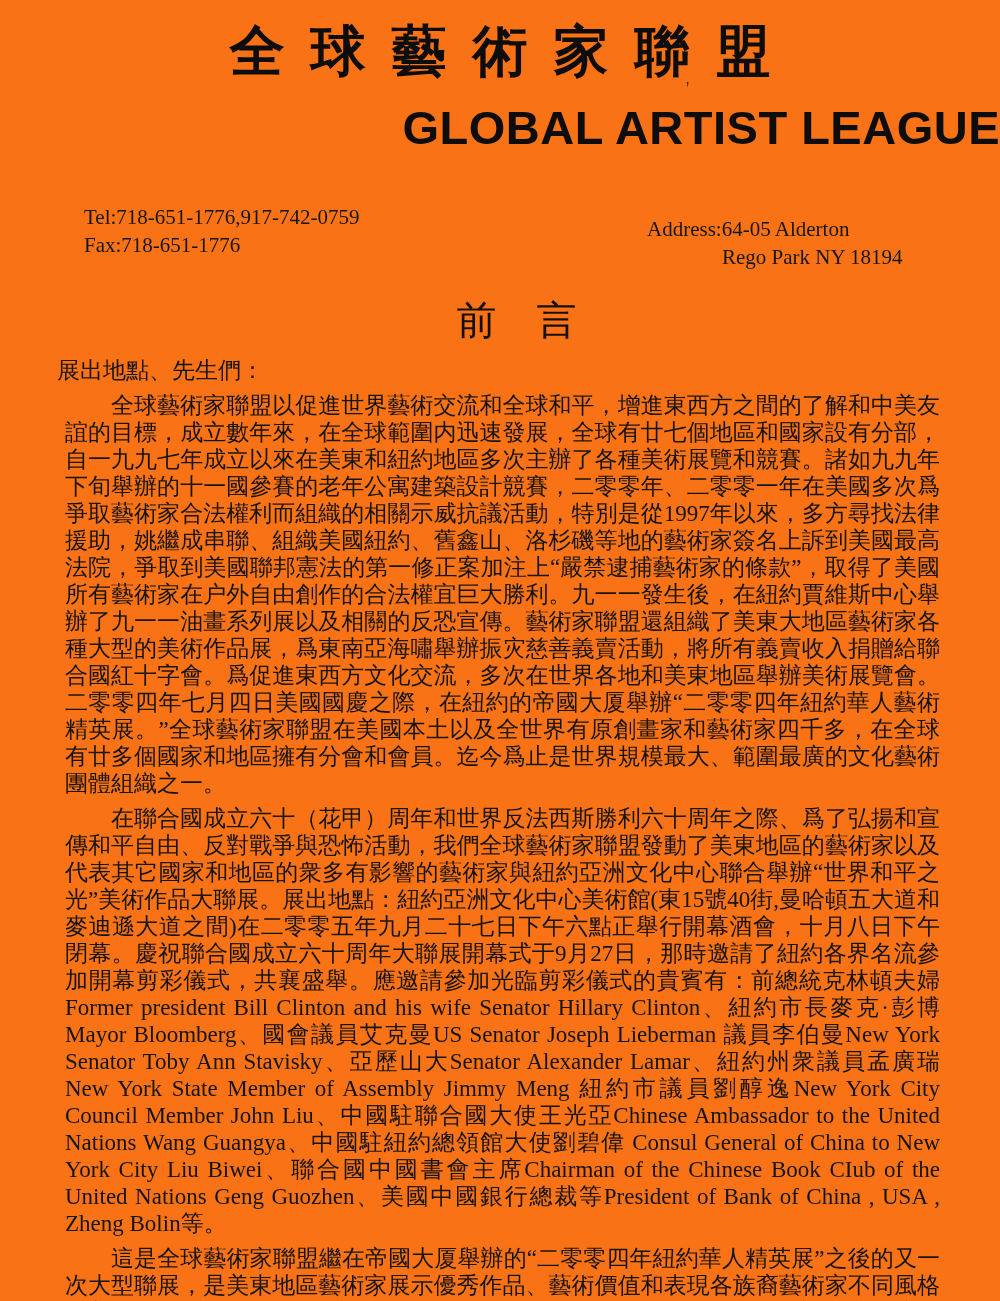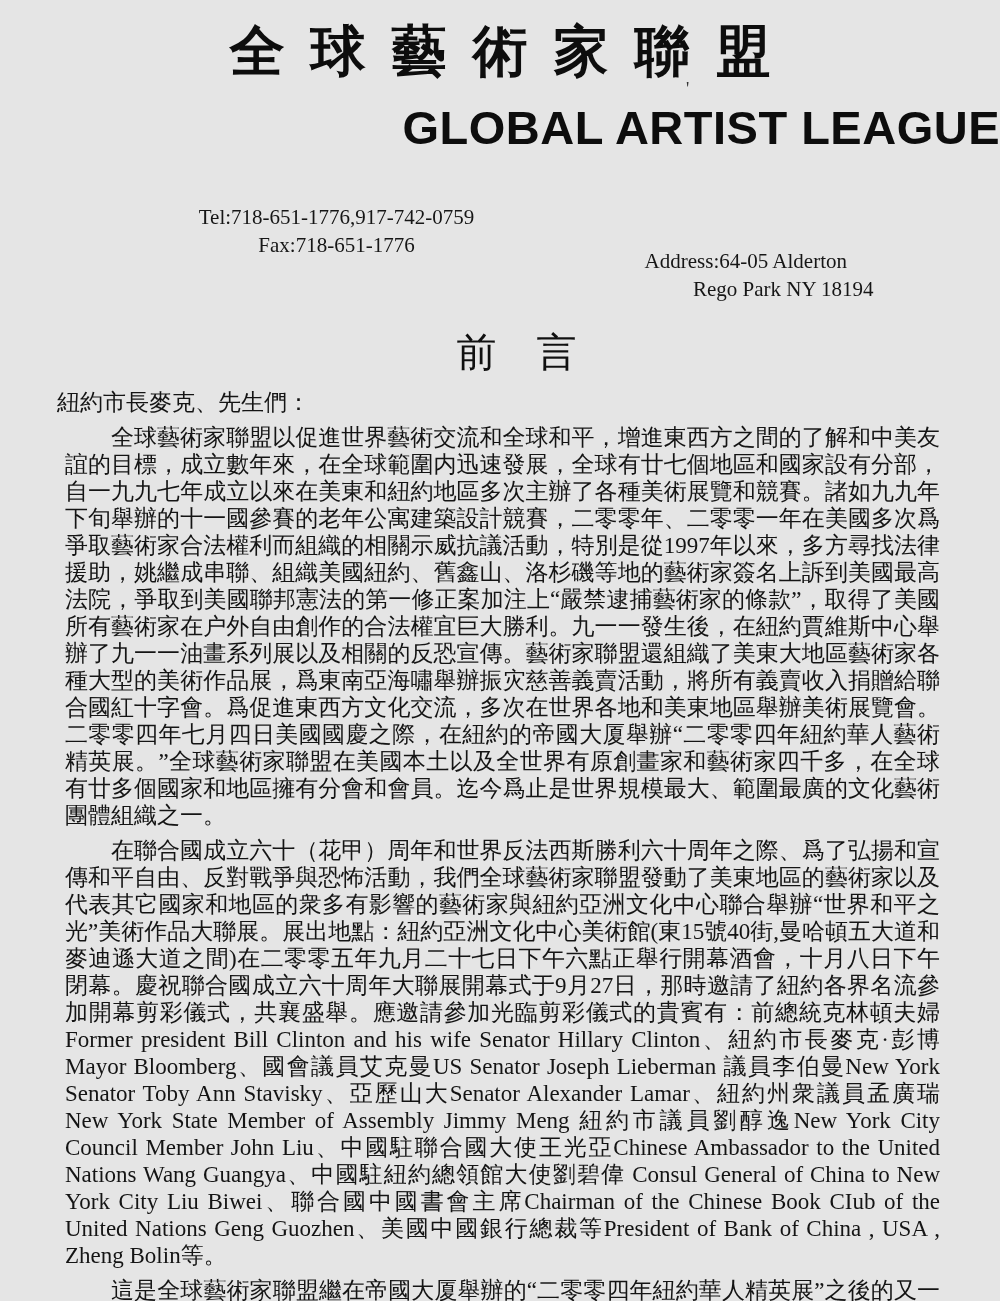--- a/index.html
+++ b/index.html
@@ -4,21 +4,21 @@
 <style>
   html, body {
     margin: 0;
     padding: 0;
     background: #ffffff;
   }
   .page {
     position: relative;
     width: 1000px;
     height: 1301px;
-    background: #e5e5e5;
+    background: #f97316;
     color: #161616;
     overflow: hidden;
     font-family: "Liberation Serif", serif;
   }
   
   .cn-title {
     margin: 24px 0 0 0;
     text-align: center;
     font-family: "Liberation Sans", "DejaVu Sans", sans-serif;
     font-weight: bold;
@@ -43,31 +43,30 @@
     font-weight: 900;
     font-size: 47px;
     line-height: 1.15;
     letter-spacing: 0.5px;
     color: #0d0d0d;
   }
   .contact {
     display: flex;
     justify-content: flex-start;
     margin-top: 48px;
-    padding-left: 55px;
+    padding-left: 84px;
     padding-right: 50px;
     font-size: 21px;
     line-height: 28px;
-    text-align: center;
   }
   .contact-left {
     flex: 0 0 563px;
   }
   .contact-right {
-    margin-top: 44px; 
+    margin-top: 12px; 
   }
   .contact-right .addr-line2 {
     padding-left: 75px;
   }
   
   .section-heading {
     margin: 30px 0 0 0;
     text-align: center;
     font-weight: normal;
     font-size: 40px;
@@ -111,20 +110,20 @@
         <div>Address:64-05  Alderton</div>
         <div class="addr-line2">Rego Park NY 18194</div>
       </div>
     </div>
   </header>
 
   <main>
     <h3 class="section-heading">前　言</h3>
 
     <div class="preface-body">
-      <p class="salutation">紐約市長麥克、先生們：</p>
+      <p class="salutation">展出地點、先生們：</p>
       <p class="para">全球藝術家聯盟以促進世界藝術交流和全球和平，增進東西方之間的了解和中美友誼的目標，成立數年來，在全球範圍内迅速發展，全球有廿七個地區和國家設有分部，自一九九七年成立以來在美東和紐約地區多次主辦了各種美術展覽和競賽。諸如九九年下旬舉辦的十一國參賽的老年公寓建築設計競賽，二零零年、二零零一年在美國多次爲爭取藝術家合法權利而組織的相關示威抗議活動，特別是從1997年以來，多方尋找法律援助，姚繼成串聯、組織美國紐約、舊鑫山、洛杉磯等地的藝術家簽名上訴到美國最高法院，爭取到美國聯邦憲法的第一修正案加注上“嚴禁逮捕藝術家的條款”，取得了美國所有藝術家在户外自由創作的合法權宜巨大勝利。九一一發生後，在紐約賈維斯中心舉辦了九一一油畫系列展以及相關的反恐宣傳。藝術家聯盟還組織了美東大地區藝術家各種大型的美術作品展，爲東南亞海嘯舉辦振灾慈善義賣活動，將所有義賣收入捐贈給聯合國紅十字會。爲促進東西方文化交流，多次在世界各地和美東地區舉辦美術展覽會。二零零四年七月四日美國國慶之際，在紐約的帝國大厦舉辦“二零零四年紐約華人藝術精英展。”全球藝術家聯盟在美國本土以及全世界有原創畫家和藝術家四千多，在全球有廿多個國家和地區擁有分會和會員。迄今爲止是世界規模最大、範圍最廣的文化藝術團體組織之一。</p>
       <p class="para">在聯合國成立六十（花甲）周年和世界反法西斯勝利六十周年之際、爲了弘揚和宣傳和平自由、反對戰爭與恐怖活動，我們全球藝術家聯盟發動了美東地區的藝術家以及代表其它國家和地區的衆多有影響的藝術家與紐約亞洲文化中心聯合舉辦“世界和平之光”美術作品大聯展。展出地點：紐約亞洲文化中心美術館(東15號40街,曼哈頓五大道和麥迪遜大道之間)在二零零五年九月二十七日下午六點正舉行開幕酒會，十月八日下午閉幕。慶祝聯合國成立六十周年大聯展開幕式于9月27日，那時邀請了紐約各界名流參加開幕剪彩儀式，共襄盛舉。應邀請參加光臨剪彩儀式的貴賓有：前總統克林頓夫婦Former president Bill Clinton  and his  wife Senator Hillary Clinton、紐約市長麥克·彭博 Mayor Bloomberg、國會議員艾克曼US Senator Joseph Lieberman 議員李伯曼New York Senator Toby Ann Stavisky、亞歷山大Senator Alexander Lamar、紐約州衆議員孟廣瑞New York State Member of Assembly Jimmy Meng 紐約市議員劉醇逸New York City Council Member John Liu、中國駐聯合國大使王光亞Chinese Ambassador to the United Nations Wang Guangya、中國駐紐約總領館大使劉碧偉 Consul General of China to New York City Liu Biwei、聯合國中國書會主席Chairman of the Chinese Book CIub of the United Nations Geng Guozhen、美國中國銀行總裁等President of Bank of China , USA , Zheng Bolin等。</p>
       <p class="para">這是全球藝術家聯盟繼在帝國大厦舉辦的“二零零四年紐約華人精英展”之後的又一次大型聯展，是美東地區藝術家展示優秀作品、藝術價值和表現各族裔藝術家不同風格的美術作品，與會者超過千人以上，是弘揚世界和平、歌頌自由博愛的空前盛會,這一展覽被當年"中國文化報"作爲中國當年三大文化藝術新聞隆重報道。</p>
     </div>
   </main>
 
 </div>
 
 </body></html>

